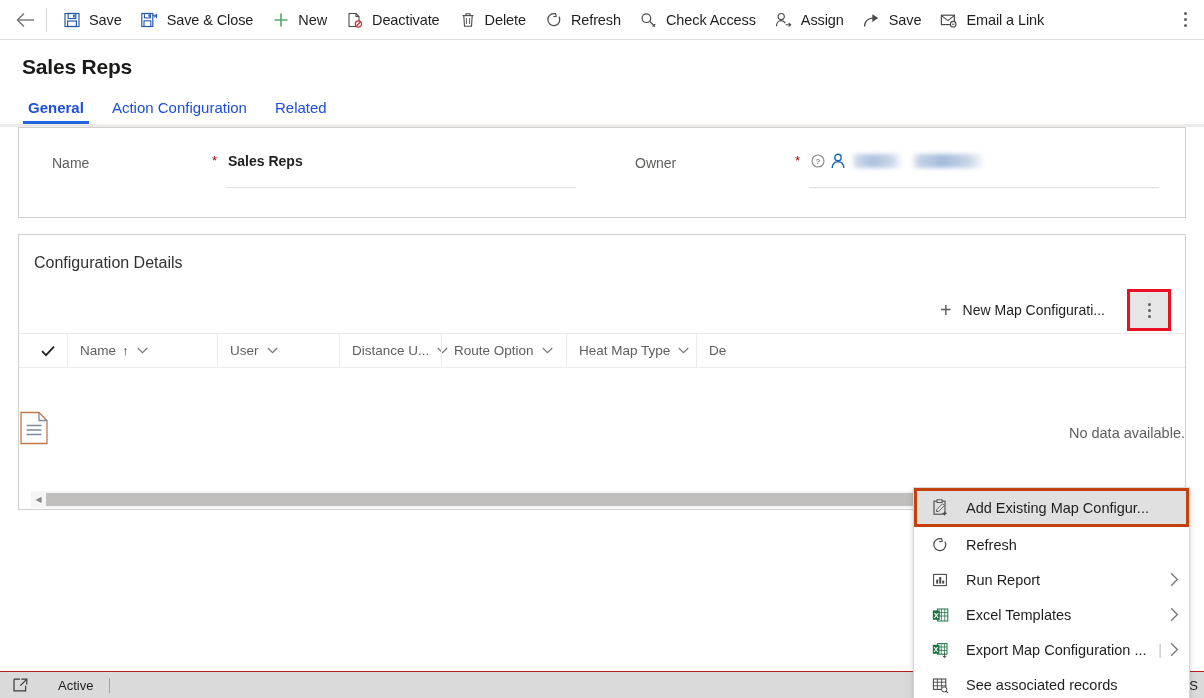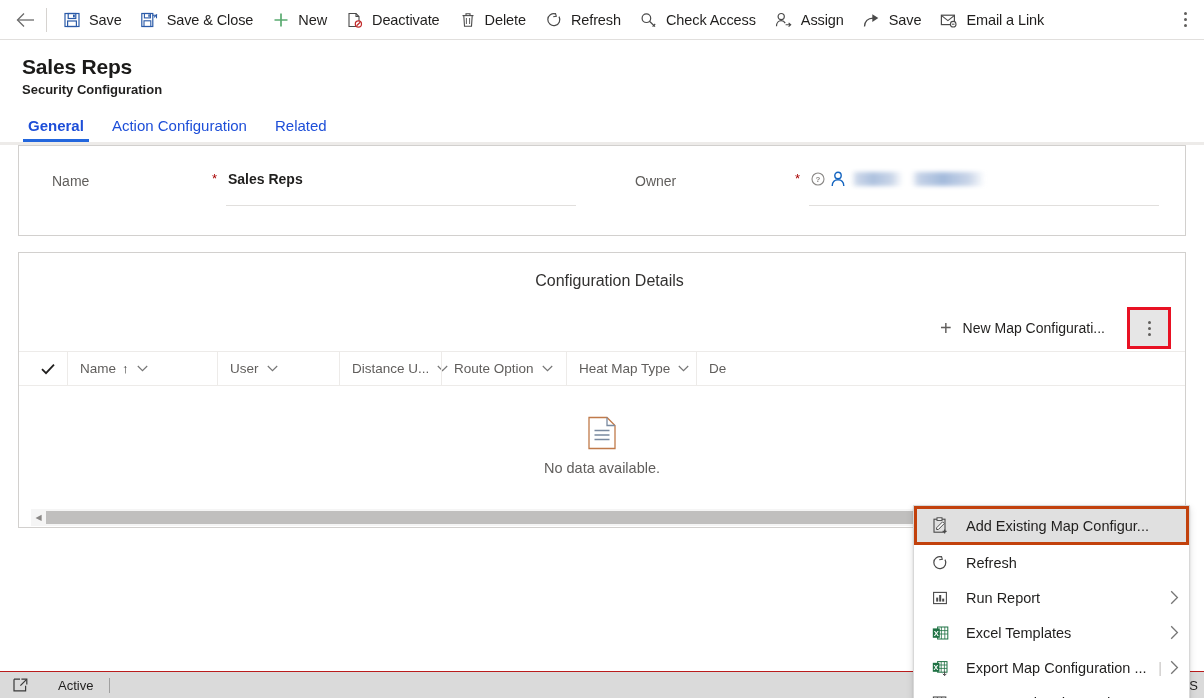--- a/index.html
+++ b/index.html
@@ -218,21 +218,20 @@
   .cfg-panel {
     margin-top: 16px;
     height: 276px;
     position: relative;
   }
   .cfg-title {
     font-size: 16px;
     color: #323130;
     padding: 17px 0 0 15px;
     line-height: 21px;
-    text-align: center;
   }
   .grid-toolbar {
     display: flex;
     align-items: center;
     justify-content: flex-end;
     height: 44px;
     padding-right: 14px;
     margin-top: 15px;
     position: relative;
   }
@@ -304,23 +303,23 @@
   }
   .gh-cell .chev {
     margin-left: 8px;
     display: inline-block;
   }
   .chev-svg { display:block; }
 
   .grid-empty {
     height: 120px;
     display: flex;
-    flex-direction: column;
-    align-items: center;
-    justify-content: center;
+    flex-direction: row;
+    align-items: center;
+    justify-content: space-between;
   }
   .grid-empty .emsg {
     font-size: 14.5px;
     color: #605e5c;
     margin-top: 10px;
   }
   .hscroll {
     margin: 3px 12px 0 12px;
     height: 17px;
     display: flex;
@@ -570,21 +569,20 @@
     <span class="vdots">
         <i></i>
         <i></i>
         <i></i>
       </span>
   </div>
 </div>
 
 <div class="page-header">
   <div class="page-title">Sales Reps</div>
-  <div class="page-subtitle">Security Configuration</div>
 </div>
 
 <div class="tabs">
   <div class="tab active">
     <span>General</span>
   </div>
   <div class="tab">
     <span>Action Configuration</span>
   </div>
   <div class="tab">

